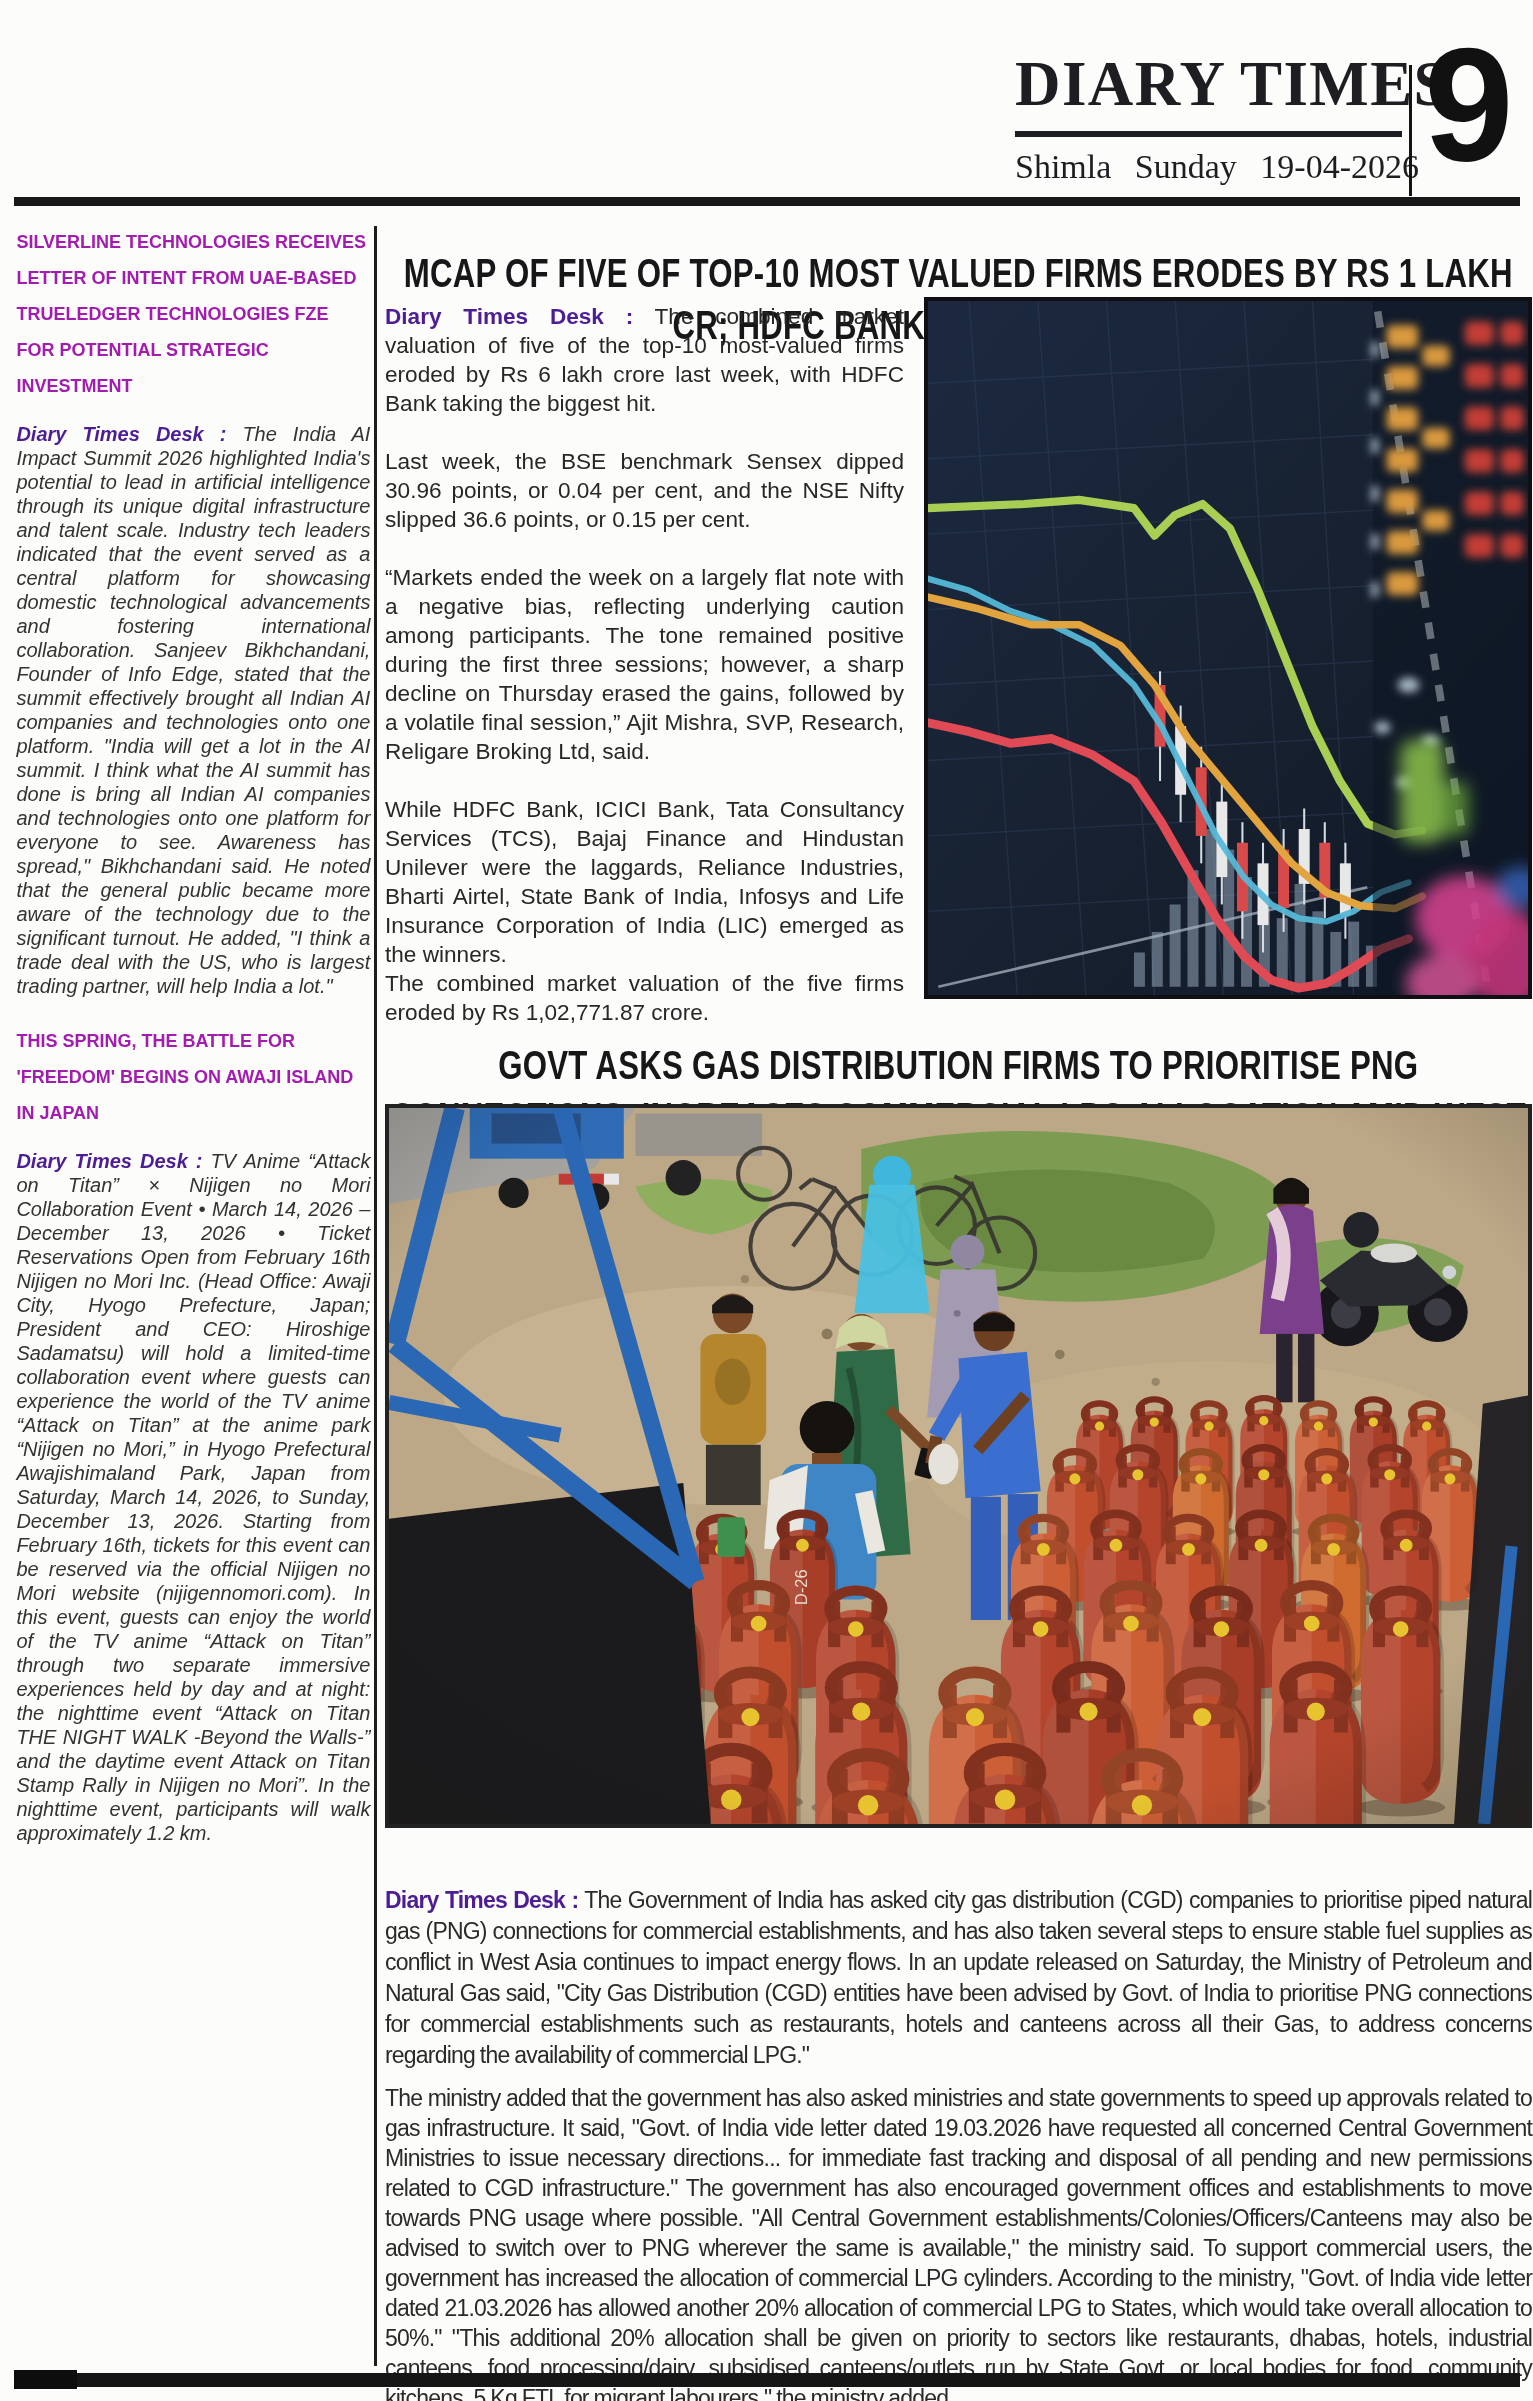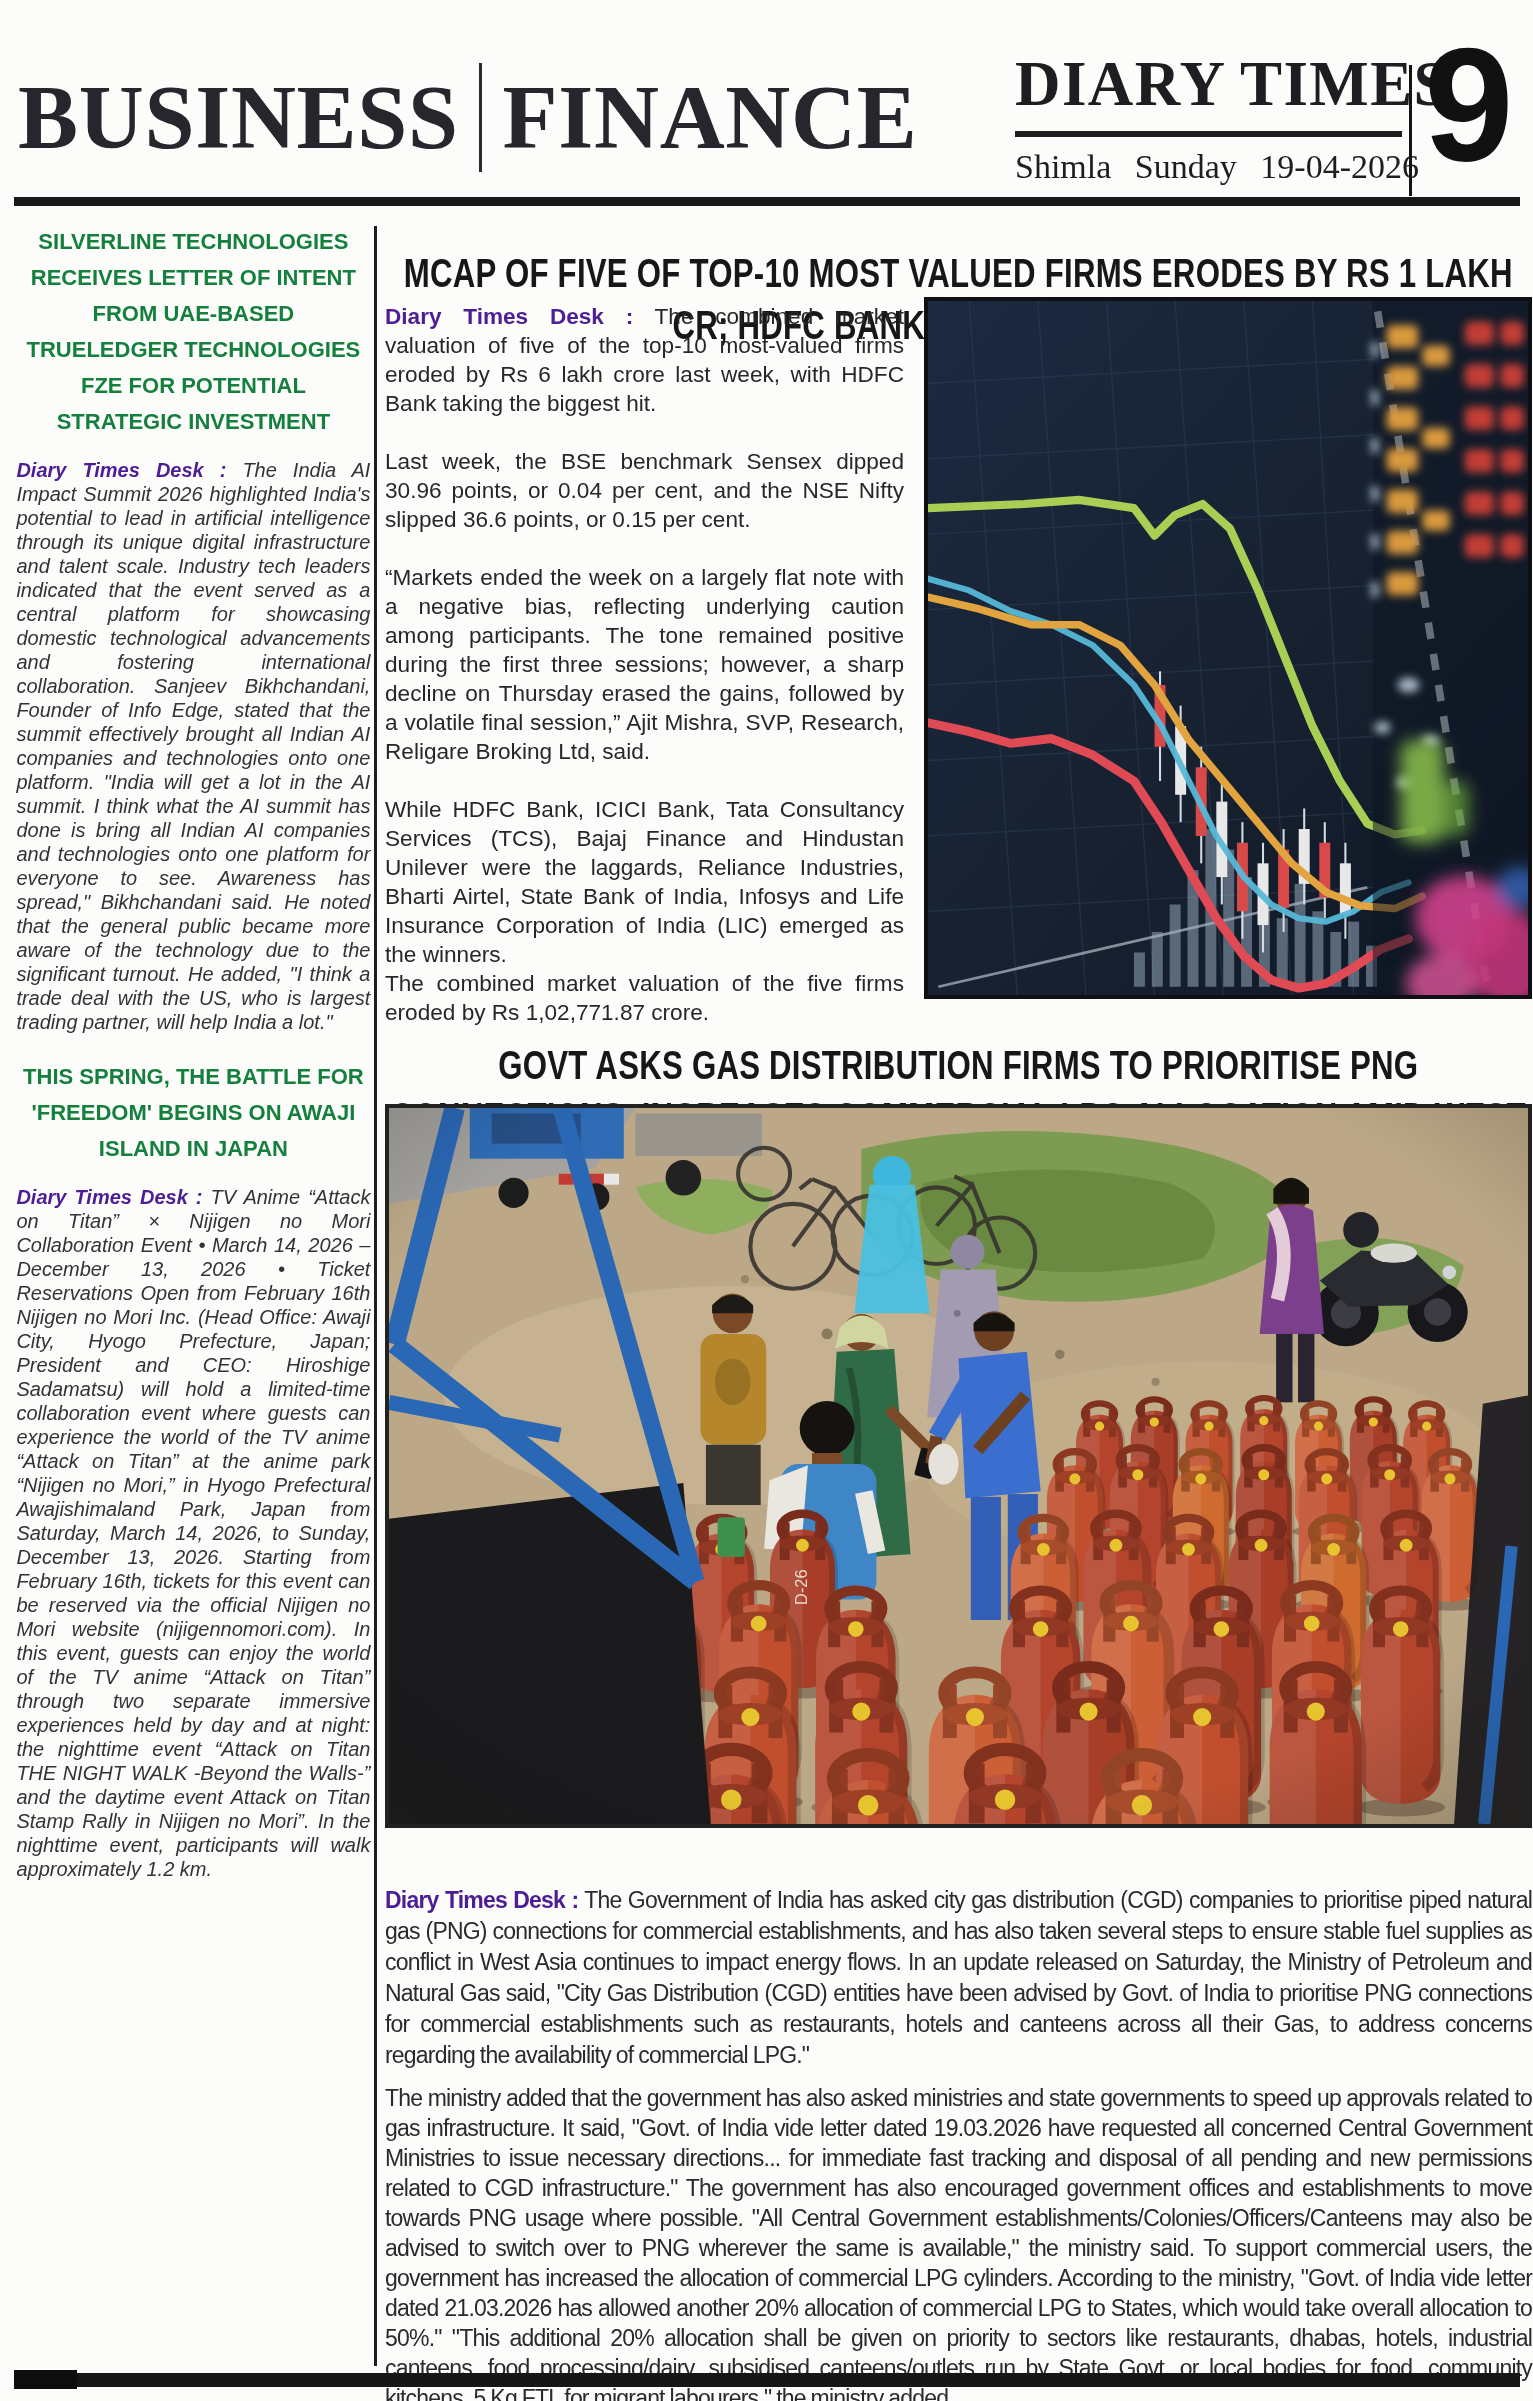--- a/index.html
+++ b/index.html
@@ -18,22 +18,22 @@
             margin-top:11px;word-spacing:15px;white-space:nowrap;}
   .mast-vline{position:absolute;left:1409px;top:65px;width:3.4px;height:131px;background:#131313;}
   .page-number{position:absolute;left:1424px;top:12.3px;font-size:161px;font-weight:900;
                letter-spacing:-4.1px;color:#111;}
   .top-rule{position:absolute;left:13.7px;top:197px;width:1506px;height:9px;background:#181818;}
   .col-rule{position:absolute;left:374px;top:226px;width:2.7px;height:2140px;background:#1d1d1d;}
   .bottom-rule{position:absolute;left:13.7px;top:2373px;width:1506px;height:13.7px;background:#161616;}
   .bottom-rule .stub{position:absolute;left:0;top:-2.7px;width:63px;height:19px;background:#0d0d0d;}
   
   .left-col{position:absolute;left:16.4px;top:224px;width:354px;}
-  .head-sm{font-size:22px;line-height:36px;font-weight:800;text-align:center;
-           color:#15803d;letter-spacing:0;margin:0 0 18px 0;}
+  .head-sm{font-size:18px;line-height:36px;font-weight:800;
+           color:#a21caf;letter-spacing:0;margin:0 0 18px 0;}
   .body-sm{font-size:20px;line-height:24px;text-align:justify;color:#333;margin:0;font-style:italic;}
   .b{font-weight:800;color:#4c1d95;}
   .head-sm2{margin-top:24.6px;}
   
   .mid{position:absolute;left:385px;top:220px;width:1147px;}
   .squeeze-box{position:relative;height:115px;}
   .squeeze{position:absolute;left:0;top:0;width:1470px;transform:scaleX(0.78);
            transform-origin:0 0;text-align:center;font-size:40px;line-height:52px;
            font-weight:900;color:#17171a;letter-spacing:0.3px;}
   .market-body{position:absolute;left:0;top:82px;width:519px;font-size:22.6px;
@@ -50,25 +50,20 @@
   .caption,.gas-body{position:absolute;left:0;width:1147px;text-align:justify;color:#2a2a2a;}
   .condish{letter-spacing:-0.8px;word-spacing:-0.7px;}
   .caption{top:1642px;font-size:23px;line-height:31px;}
   .gas-body{top:1840px;font-size:23px;line-height:30px;}
 </style>
 </head>
 <body>
 
 <div class="page">
 
-  <div class="brand">
-    <span>BUSINESS</span>
-    <span class="divider"></span>
-    <span>FINANCE</span>
-  </div>
 
   <div class="masthead">
     <div class="masthead-title">DIARY TIMES</div>
     <div class="masthead-rule"></div>
     <div class="dateline">Shimla  Sunday  19-04-2026</div>
   </div>
   <div class="mast-vline"></div>
   <div class="page-number">9</div>
 
   <div class="top-rule"></div>

